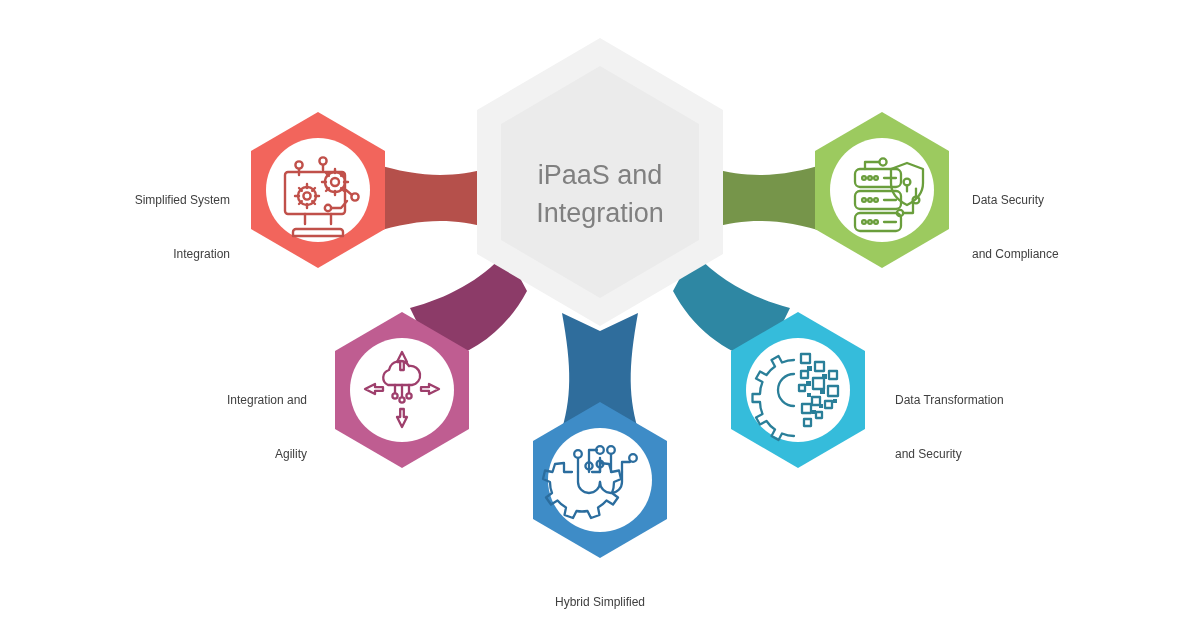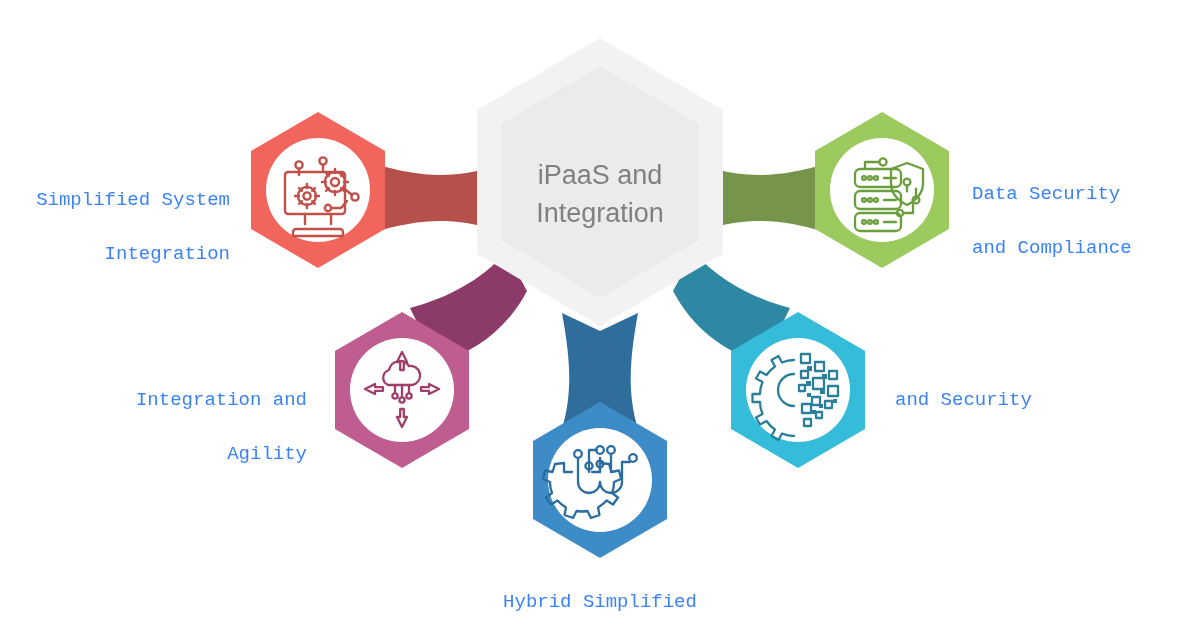--- a/index.html
+++ b/index.html
@@ -30,24 +30,24 @@
     display: block;
   }
   .center-label {
     font-family: "Liberation Sans", sans-serif;
     font-size: 27px;
     fill: #808080;
     text-anchor: middle;
   }
   .node-label {
     position: absolute;
-    font-family: Liberation Mono, monospace;
-    font-size: 19px;
+    font-family: Liberation Sans, sans-serif;
+    font-size: 12px;
     line-height: 27px;
-    color: #3b82f6;
+    color: #404040;
     white-space: pre-line;
   }
   .label-right-align { text-align: right; }
   .label-left-align  { text-align: left; }
   .label-center-align{ text-align: center; }
 </style>
 </head>
 <body>
 
 <div id="stage">
@@ -262,31 +262,32 @@
       </g>
     </g>
 
   </svg>
 
   <div class="node-label label-right-align" style="left: 20px; top: 160px; width: 210px;">
     <div>Simplified System</div>
     <div>Integration</div>
   </div>
 
-  <div class="node-label label-left-align" style="left: 972px; top: 154px; width: 215px;">
+  <div class="node-label label-left-align" style="left: 972px; top: 160px; width: 215px;">
     <div>Data Security</div>
     <div>and Compliance</div>
   </div>
 
   <div class="node-label label-right-align" style="left: 110px; top: 360px; width: 197px;">
     <div>Integration and</div>
     <div>Agility</div>
   </div>
 
   <div class="node-label label-left-align" style="left: 895px; top: 360px; width: 230px;">
+    <div>Data Transformation</div>
     <div>and Security</div>
   </div>
 
   <div class="node-label label-center-align" style="left: 460px; top: 562px; width: 280px;">
     <div>Hybrid Simplified</div>
   </div>
 
 </div>
 
 </body></html>

